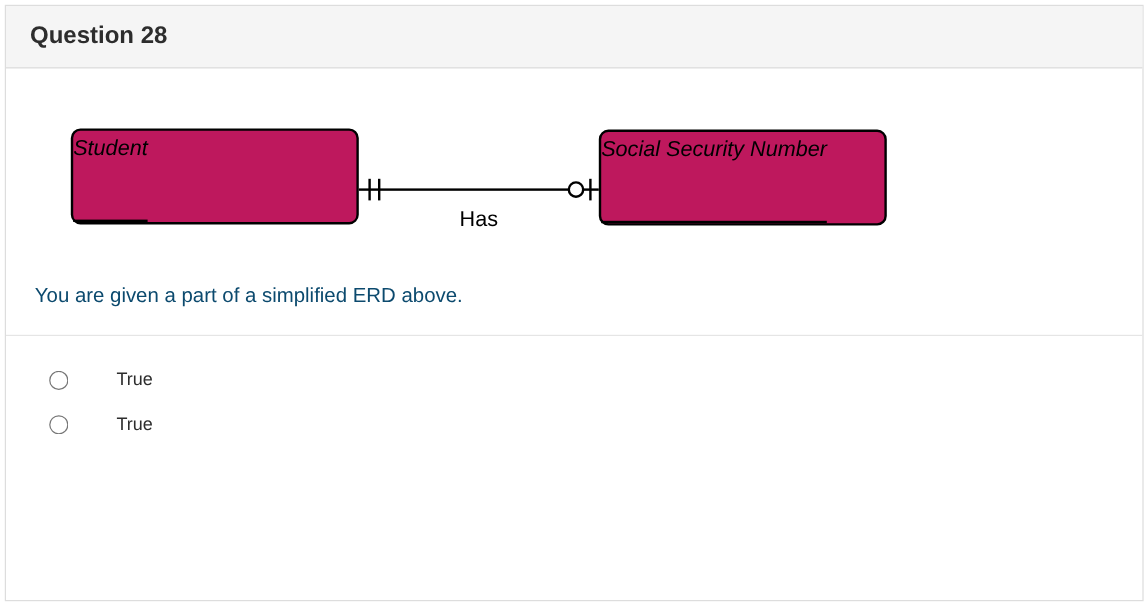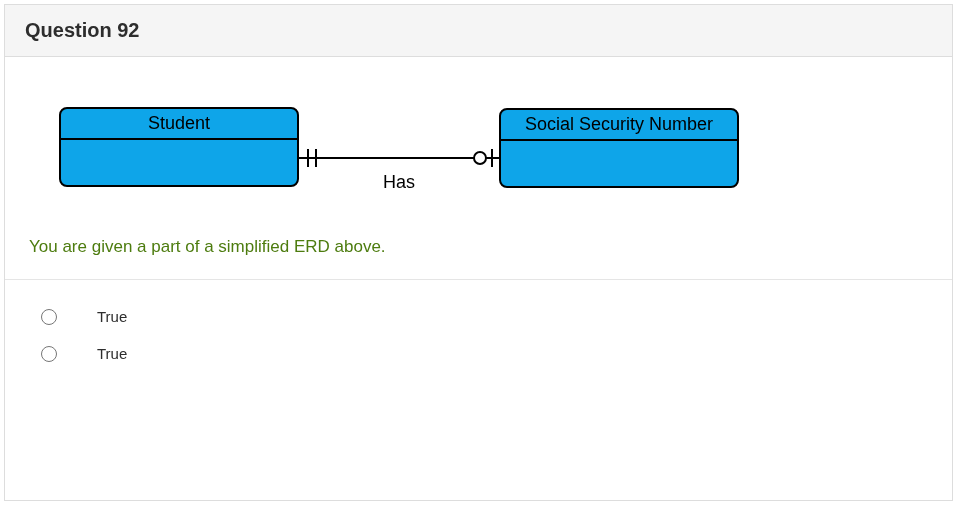--- a/index.html
+++ b/index.html
@@ -35,25 +35,25 @@
     }
     .erd-container {
       margin: 30px 0 30px 30px;
       position: relative;
       height: 100px;
     }
     .erd-entity {
       position: absolute;
       border: 2px solid #000;
       border-radius: 8px;
-      background: #0ea5e9;
+      background: #be185d;
       width: 240px;
       height: 80px;
       display: flex;
-      flex-direction: column;
+      font-style: italic;
     }
     .erd-entity.student { left: 0; top: 0; }
     .erd-entity.ssn { left: 440px; top: 1px; justify-content: space-between; }
     .erd-entity-name {
       text-align: center;
       padding: 4px 0;
       font-size: 18px;
       border-bottom: 2px solid #000;
     }
     .erd-entity-body { flex: 1; }
@@ -104,21 +104,21 @@
     .erd-crow-right-tick {
       position: absolute;
       left: 432px;
       top: 42px;
       width: 2px;
       height: 18px;
       background: #000;
     }
     .question-text p {
       font-size: 17px;
-      color: #4d7c0f;
+      color: #0c4a6e;
       margin-bottom: 16px;
     }
     .divider {
       border-top: 1px solid #e5e5e5;
       margin: 22px -24px 0 -24px;
     }
     .answer-options {
       padding: 18px 0 0 12px;
     }
     .answer-option {
@@ -137,21 +137,21 @@
       cursor: pointer;
       accent-color: #888;
     }
   </style>
 </head>
 <body>
 
 <div class="question-card">
 
   <div class="question-header">
-    <div class="question-title">Question 92</div>
+    <div class="question-title">Question 28</div>
   </div>
 
   <div class="question-body">
 
     <div class="erd-container">
       <div class="erd-entity student">
         <div class="erd-entity-name">Student</div>
         <div class="erd-entity-body"></div>
       </div>
 

